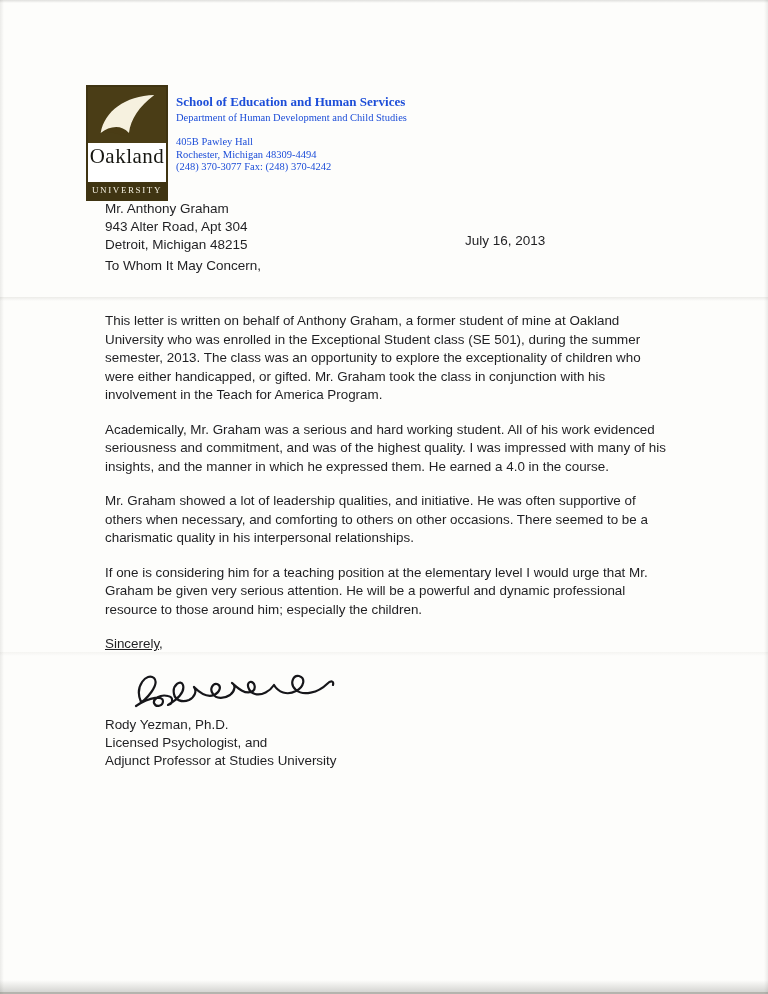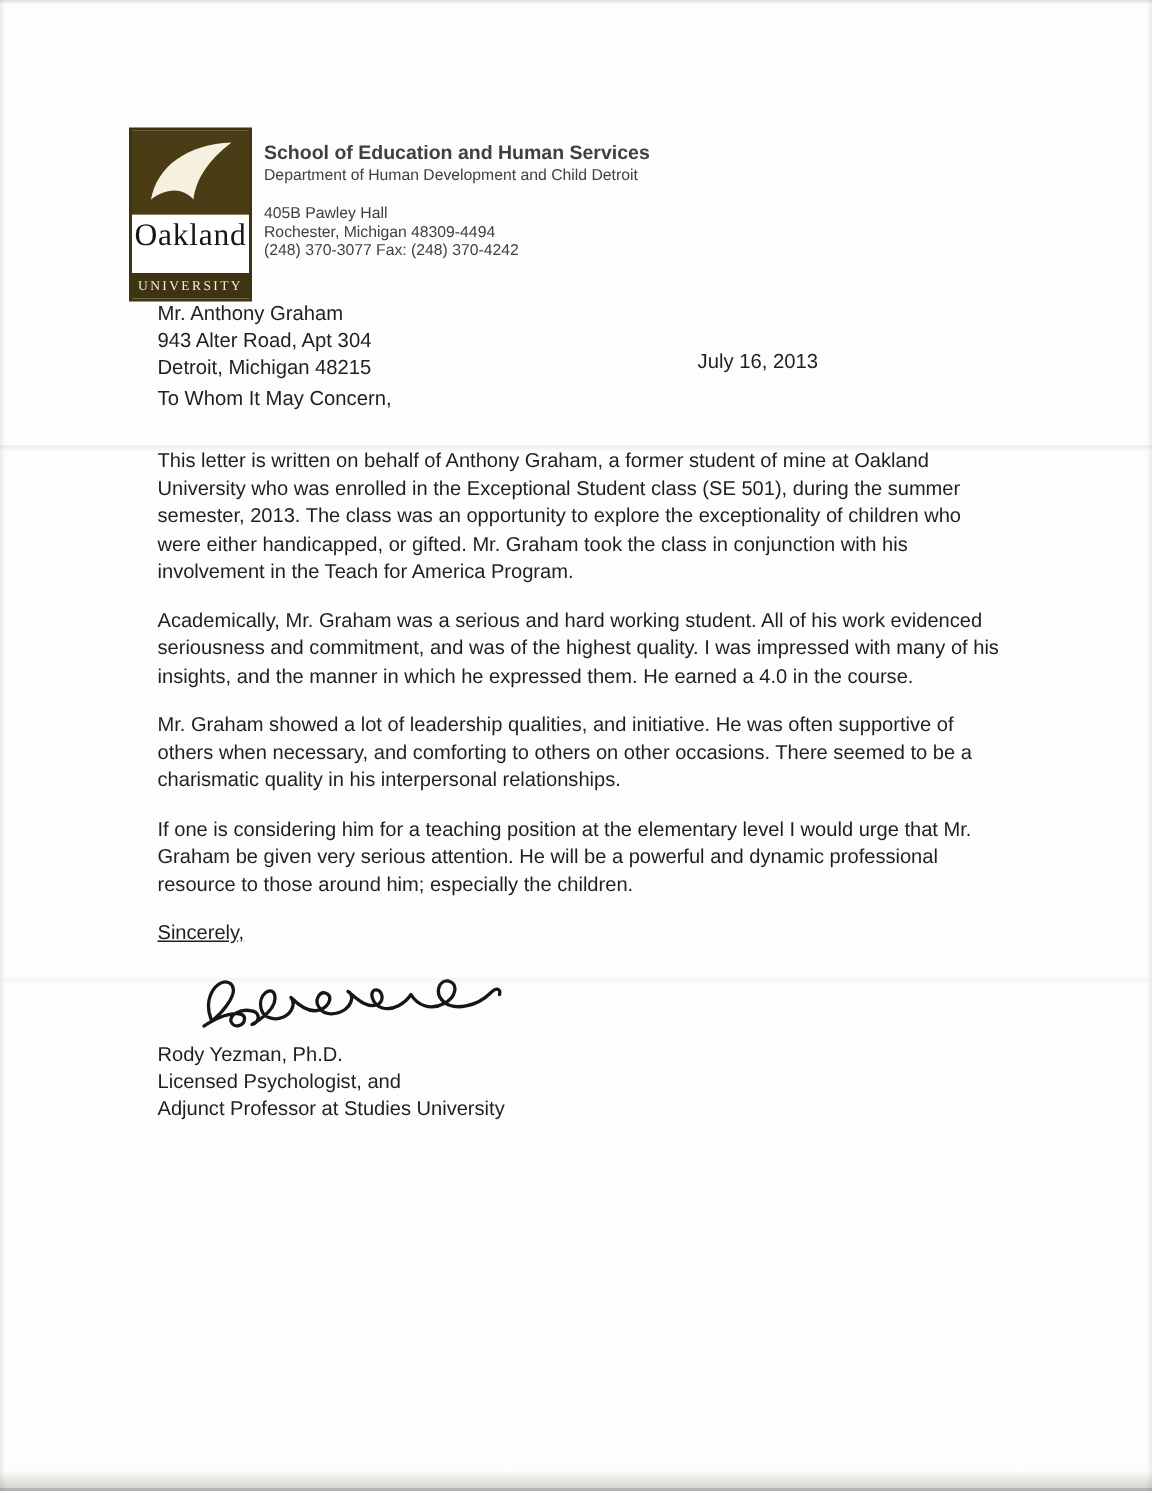--- a/index.html
+++ b/index.html
@@ -45,32 +45,32 @@
   }
   .logo-univbar{
     background:#3f3412;color:#f3efe0;
     font-family:Liberation Serif, serif;
     font-size:9px;letter-spacing:1.6px;text-align:center;
     padding:3px 0 4px 0;line-height:10px;margin-top:12px;
   }
 
   
   .letterhead-text{position:absolute;left:176px;top:94px;
-    font-family:Liberation Sans, sans-serif;color:#404040;}
+    font-family:Liberation Serif, serif;color:#1d4ed8;}
   .lh-school{font-size:13px;font-weight:bold;line-height:16px;}
   .lh-dept{font-size:10.5px;line-height:13px;margin-top:1px;}
   .lh-address{margin-top:12px;font-size:10.5px;line-height:12.5px;}
 
   
   .recipient{position:absolute;left:105px;top:200px;font-size:13.5px;line-height:18px;}
   .date{position:absolute;left:465px;top:233px;font-size:13.5px;}
   .salutation{position:absolute;left:105px;top:258px;font-size:13.5px;}
   .letter-body{position:absolute;left:105px;top:296px;width:566px;
     font-size:13.4px;line-height:18.5px;}
-  .letter-body p{margin:2px 0 14px 0;}
+  .letter-body p{margin:16px 0 14px 0;}
   .closing{margin:5px 0 0 0;text-decoration:underline;}
   .signature{margin:3px 0 0 22px;display:block;}
   .signer{font-size:13.4px;line-height:18px;margin-top:2px;}
 </style>
 </head>
 <body>
 
 <div class="paper">
 
   <div class="logo-block">
@@ -78,21 +78,21 @@
       <rect x="0" y="0" width="80" height="56" fill="#4a3d16"></rect>
       <path d="M13 46 C17 24 38 9 68 8 C52 20 44 32 42 46 C34 37 22 39 13 46 Z" fill="#f6f1df"></path>
       <path d="M13 46 C24 41 34 40 42 46 C40 48 38 49 36 49 C28 45 20 45 13 46 Z" fill="#4a3d16" opacity="0.15"></path>
     </svg>
     <div class="logo-wordmark">Oakland</div>
     <div class="logo-univbar">UNIVERSITY</div>
   </div>
 
   <div class="letterhead-text">
     <div class="lh-school">School of Education and Human Services</div>
-    <div class="lh-dept">Department of Human Development and Child Detroit</div>
+    <div class="lh-dept">Department of Human Development and Child Studies</div>
     <div class="lh-address">
       <div>405B Pawley Hall</div>
       <div>Rochester, Michigan  48309-4494</div>
       <div>(248) 370-3077  Fax: (248) 370-4242</div>
     </div>
   </div>
 
   <div class="recipient">
     <div>Mr. Anthony Graham</div>
     <div>943 Alter Road, Apt 304</div>

